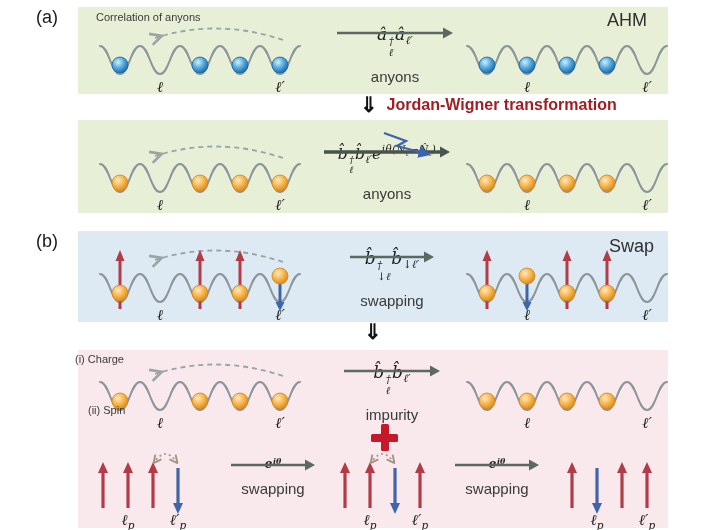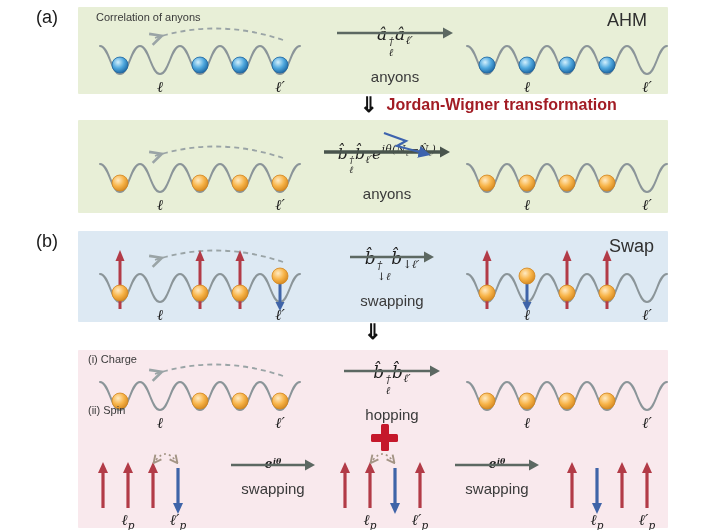--- a/index.html
+++ b/index.html
@@ -223,21 +223,21 @@
       <circle cx="147" cy="65" r="8" fill="url(#g5)" stroke="#d3861e" stroke-width="0.8"></circle>
       <text class="site" x="67" y="92" text-anchor="middle">ℓ</text>
       <text class="site" x="187" y="92" text-anchor="middle">ℓ′</text>
     </svg>
 
   <div class="hdr" style="left:364px;top:321px;">
     <span class="dbl">⇓</span>
   </div>
 
   <div class="box" style="left: 78px; top: 350px; width: 590px; height: 178px; background-color: rgb(249, 233, 237);"></div>
-  <span class="title" style="left:88px;top:353px;">(i) Charge</span>
+  <span class="title" style="left:75px;top:353px;">(i) Charge</span>
   <svg style="left:93px;top:352px;" width="215" height="80">
       <defs>
         <radialGradient id="g6" cx="38%" cy="33%" r="72%">
           <stop offset="0%" stop-color="#ffeac2"></stop>
           <stop offset="52%" stop-color="#f8b54a"></stop>
           <stop offset="100%" stop-color="#d3861e"></stop>
         </radialGradient>
         <marker id="ah6" viewBox="0 0 10 10" refX="6" refY="5" markerWidth="8" markerHeight="8" orient="auto">
           <path d="M9,1 L1,5 L9,9" fill="none" stroke="#9aa4a6" stroke-width="1.8"></path>
         </marker>
@@ -253,21 +253,21 @@
     </svg>
   <div class="tf" style="left:336px;top:364px;width:112px;">
     <span class="formula"><span class="fb">b̂</span><span class="ss">
           <span class="ssup">†</span>
           <span class="ssub">ℓ</span>
         </span><span class="fb">b̂</span><span class="fsub">ℓ′</span></span>
     <svg width="98" height="14">
         <line x1="1" y1="7" x2="88" y2="7" stroke="#5c6862" stroke-width="2.6"></line>
         <polygon points="87,1.5 87,12.5 97,7" fill="#5c6862"></polygon>
       </svg>
-    <span class="alabel">hopping</span>
+    <span class="alabel">impurity</span>
   </div>
   <svg style="left:460px;top:352px;" width="215" height="80">
       <defs>
         <radialGradient id="g7" cx="38%" cy="33%" r="72%">
           <stop offset="0%" stop-color="#ffeac2"></stop>
           <stop offset="52%" stop-color="#f8b54a"></stop>
           <stop offset="100%" stop-color="#d3861e"></stop>
         </radialGradient>
         <marker id="ah7" viewBox="0 0 10 10" refX="6" refY="5" markerWidth="8" markerHeight="8" orient="auto">
           <path d="M9,1 L1,5 L9,9" fill="none" stroke="#9aa4a6" stroke-width="1.8"></path>

